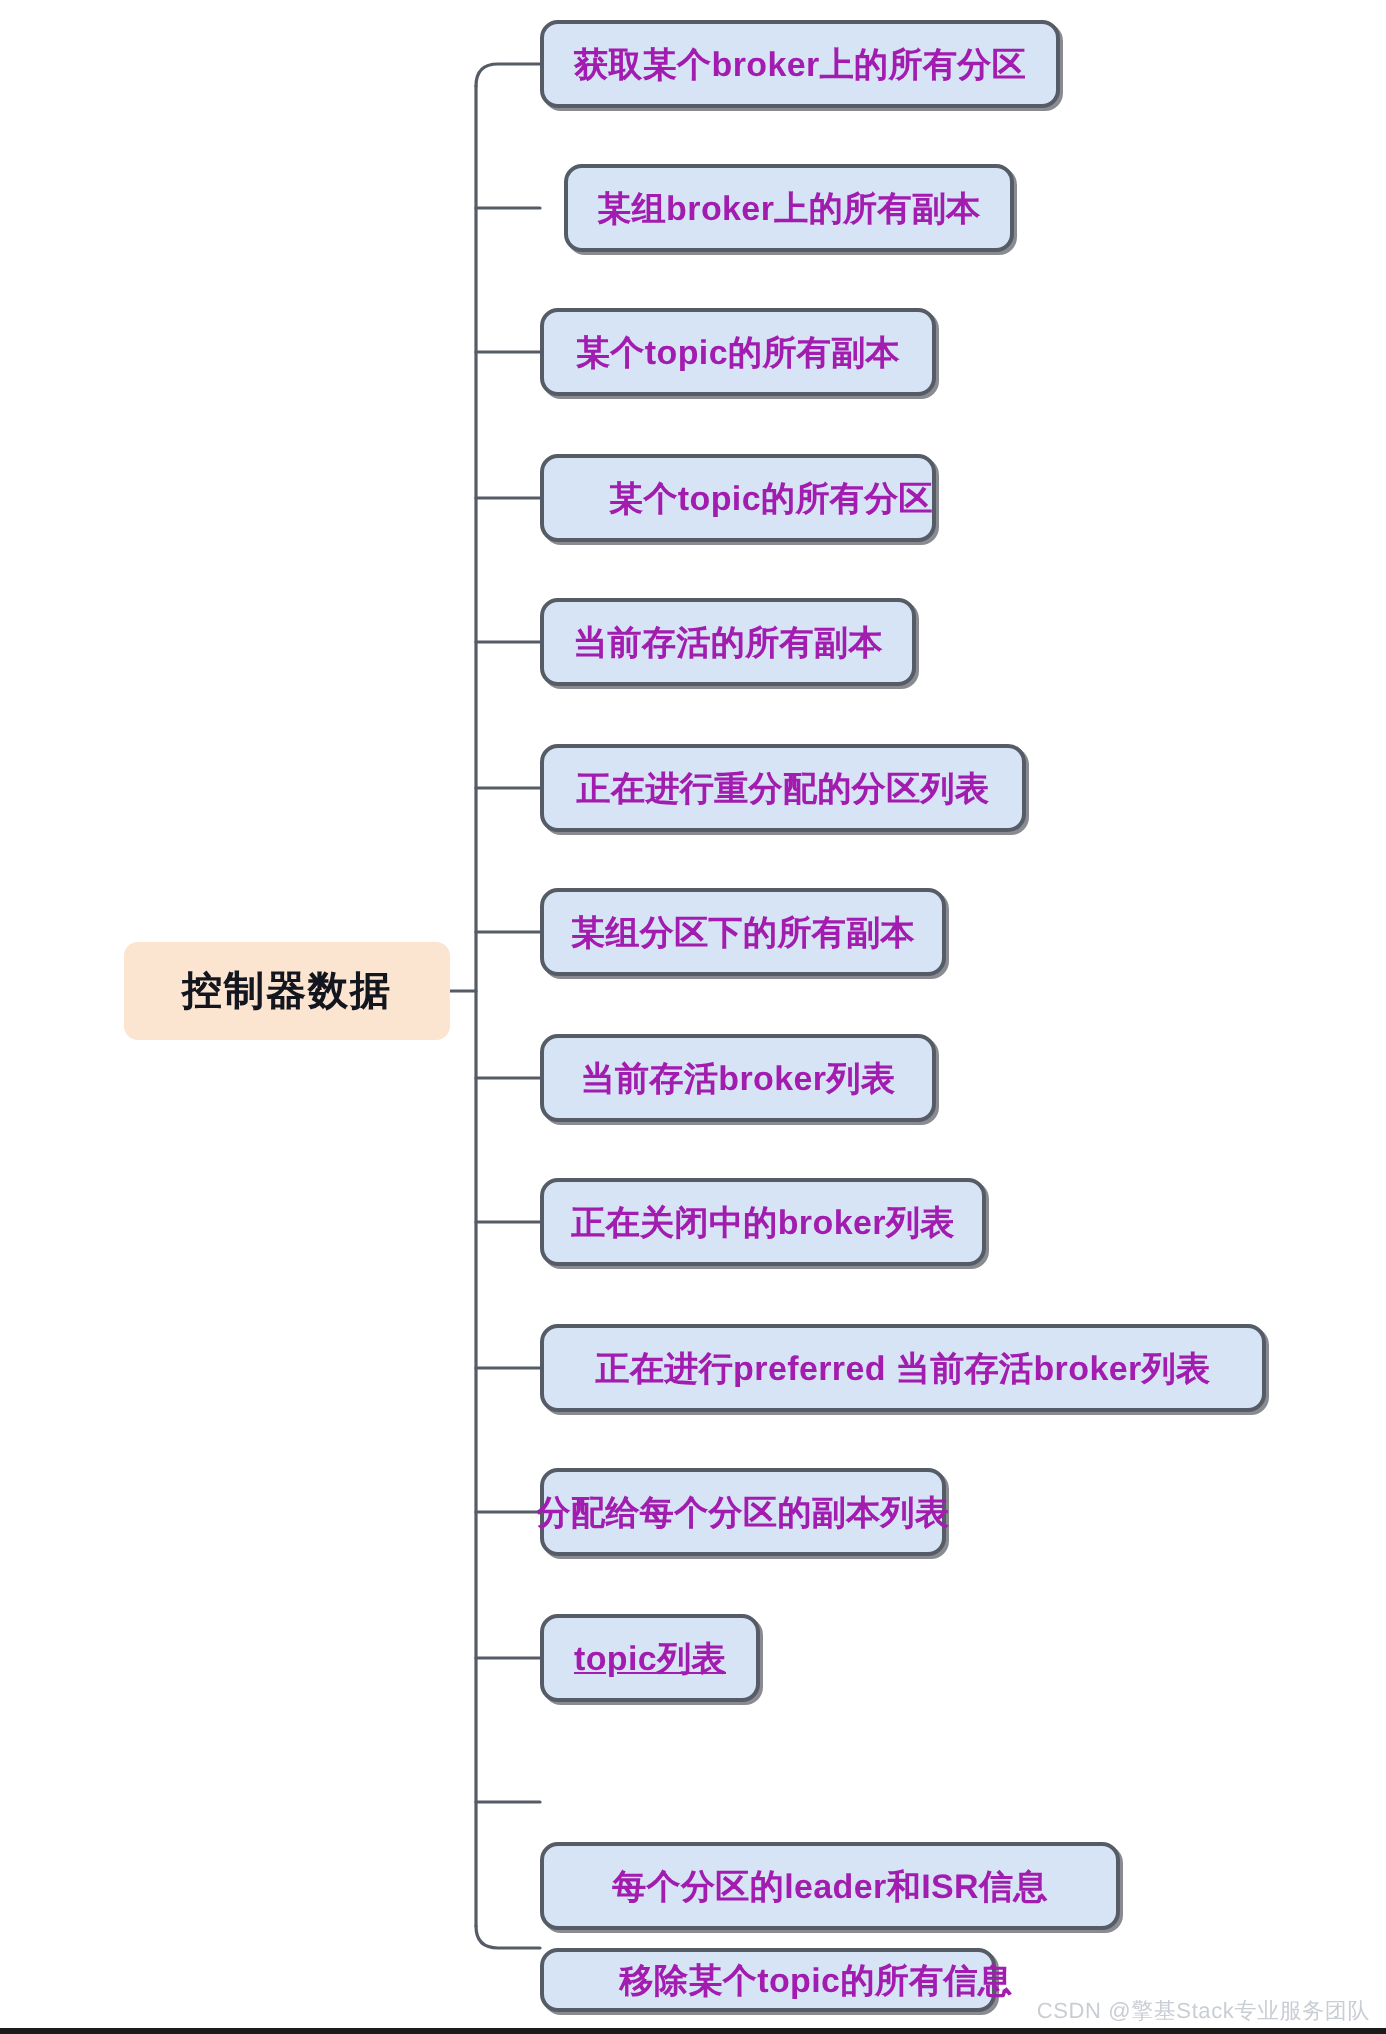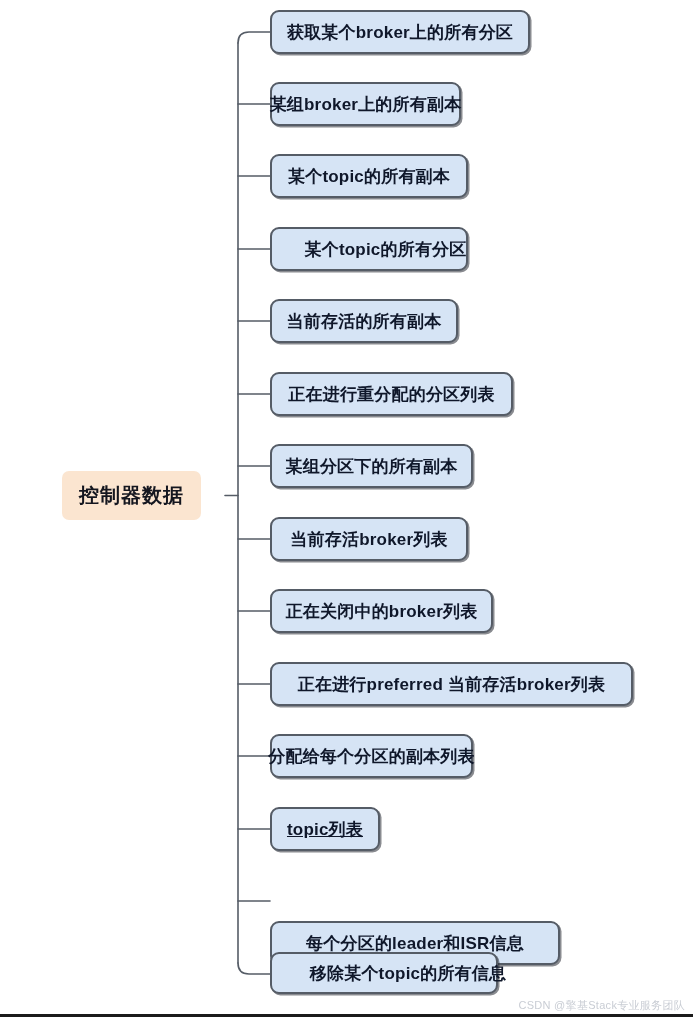--- a/index.html
+++ b/index.html
@@ -30,21 +30,21 @@
     box-sizing: border-box;
     display: flex;
     align-items: center;
     justify-content: center;
     white-space: nowrap;
   }
   .child-node {
     background: #d6e4f5;
     border: 2px solid #555c66;
     border-radius: 9px;
-    color: #0f172a;
+    color: #a21caf;
     font-size: 17px;
     font-weight: bold;
     letter-spacing: 0.2px;
     box-shadow: 1.5px 1.5px 0 rgba(40,44,52,0.55);
   }
   .root-node {
     background: #fbe5d0;
     border: none;
     border-radius: 7px;
     color: #14161f;
@@ -88,27 +88,27 @@
       <line x1="238" y1="539" x2="270" y2="539" stroke="#555c66" stroke-width="1.6" stroke-linecap="round"></line>
       <line x1="238" y1="611" x2="270" y2="611" stroke="#555c66" stroke-width="1.6" stroke-linecap="round"></line>
       <line x1="238" y1="684" x2="270" y2="684" stroke="#555c66" stroke-width="1.6" stroke-linecap="round"></line>
       <line x1="238" y1="756" x2="270" y2="756" stroke="#555c66" stroke-width="1.6" stroke-linecap="round"></line>
       <line x1="238" y1="829" x2="270" y2="829" stroke="#555c66" stroke-width="1.6" stroke-linecap="round"></line>
       <line x1="238" y1="901" x2="270" y2="901" stroke="#555c66" stroke-width="1.6" stroke-linecap="round"></line>
       <path d="M 238 963 Q 238 974 249 974 L 270 974" fill="none" stroke="#555c66" stroke-width="1.6" stroke-linecap="round"></path>
     </svg>
 
   <div id="nodes-layer">
-      <div class="node root-node" style="left: 62px; top: 471px; width: 139px; height: 49px;">
+      <div class="node root-node" style="left: 62px; top: 471px; width: 163px; height: 49px;">
         <span>控制器数据</span>
       </div>
       <div class="node child-node" style="left: 270px; top: 10px; width: 260px; height: 44px;">
         <span>获取某个broker上的所有分区</span>
       </div>
-      <div class="node child-node" style="left: 270px; top: 82px; width: 191px; height: 44px;">
+      <div class="node child-node" style="left: 282px; top: 82px; width: 225px; height: 44px;">
         <span>某组broker上的所有副本</span>
       </div>
       <div class="node child-node" style="left: 270px; top: 154px; width: 198px; height: 44px;">
         <span>某个topic的所有副本</span>
       </div>
       <div class="node child-node" style="left: 270px; top: 227px; width: 198px; height: 44px; padding-left: 33px;">
         <span>某个topic的所有分区</span>
       </div>
       <div class="node child-node" style="left: 270px; top: 299px; width: 188px; height: 44px;">
         <span>当前存活的所有副本</span>
@@ -130,21 +130,21 @@
       </div>
       <div class="node child-node" style="left: 270px; top: 734px; width: 203px; height: 44px;">
         <span>分配给每个分区的副本列表</span>
       </div>
       <div class="node child-node" style="left: 270px; top: 807px; width: 110px; height: 44px; text-decoration: underline;">
         <span>topic列表</span>
       </div>
       <div class="node child-node" style="left: 270px; top: 921px; width: 290px; height: 44px;">
         <span>每个分区的leader和ISR信息</span>
       </div>
-      <div class="node child-node" style="left: 270px; top: 952px; width: 228px; height: 42px; padding-left: 48px;">
+      <div class="node child-node" style="left: 270px; top: 974px; width: 228px; height: 32px; padding-left: 48px;">
         <span>移除某个topic的所有信息</span>
       </div>
     </div>
 
   <div class="watermark">CSDN @擎基Stack专业服务团队</div>
 
   <div class="bottom-rule"></div>
 </div>
 
 </body></html>

